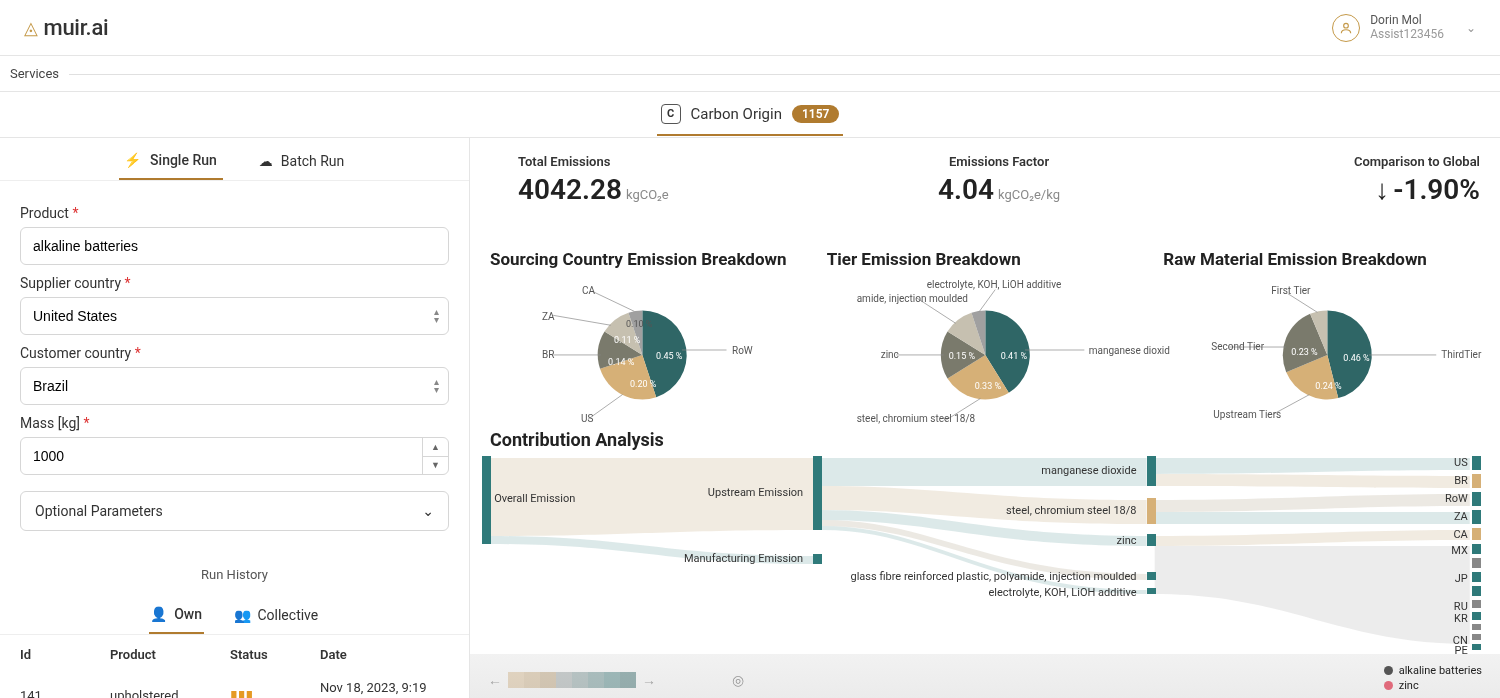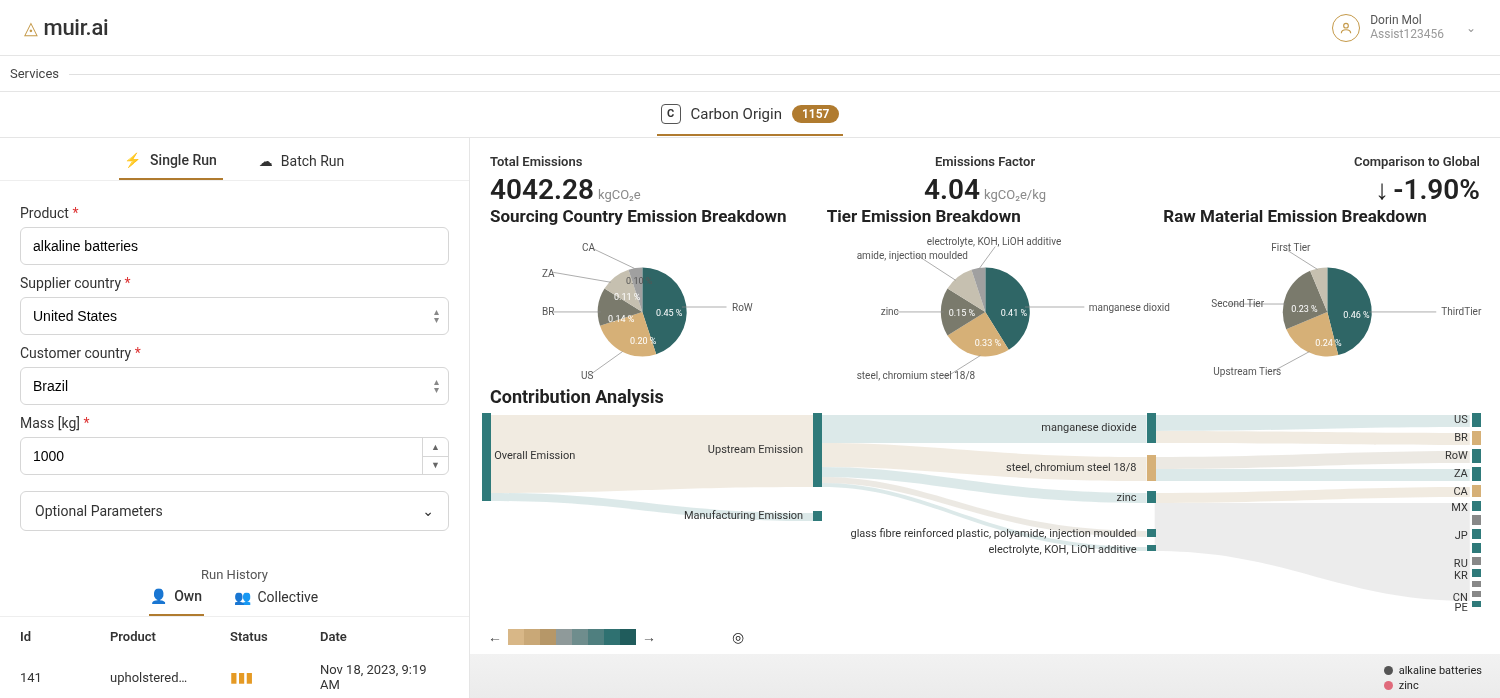--- a/index.html
+++ b/index.html
@@ -30,38 +30,38 @@
   .field-label{ font-size:14px; color:#333; margin:10px 0 6px;}
   .req{ color:#d33;}
   .field-input, .field-select{ width:100%; height:38px; border:1px solid #d6d6d6; border-radius:6px; padding:0 12px; font-size:14px; background:#fff;}
   .select-wrap{ position:relative;}
   .select-updown{ position:absolute; right:10px; top:50%; transform:translateY(-50%); color:#888; font-size:10px; line-height:8px; text-align:center;}
   .stepper{ position:relative;}
   .stepper-btns{ position:absolute; right:1px; top:1px; bottom:1px; width:26px; border-left:1px solid #d6d6d6; display:flex; flex-direction:column;}
   .stepper-btns div{ flex:1; display:flex; align-items:center; justify-content:center; font-size:9px; color:#666; cursor:pointer;}
   .stepper-btns div:first-child{ border-bottom:1px solid #d6d6d6;}
   .optional{ margin-top:16px; height:40px; border:1px solid #d6d6d6; border-radius:6px; display:flex; align-items:center; justify-content:space-between; padding:0 14px; font-size:14px; color:#333; cursor:pointer;}
-  .history-title{ text-align:center; font-size:13px; color:#555; margin:22px 0 0;}
+  .history-title{ text-align:center; font-size:13px; color:#555; margin:22px 0 18px;}
   .history-tabs{ display:flex; justify-content:center; gap:28px; border-bottom:1px solid #eee;}
   .history-tab{ display:flex; align-items:center; gap:6px; padding:6px 2px 10px; font-size:14px; color:#333; cursor:pointer;}
   .history-tab.active{ border-bottom:2px solid #b07b2f; font-weight:500;}
   .grid-head{ display:grid; grid-template-columns: 90px 120px 90px 1fr; padding:12px 20px 8px; font-size:13px; font-weight:600; color:#333;}
   .grid-row{ display:grid; grid-template-columns: 90px 120px 90px 1fr; padding:10px 20px; font-size:13px; color:#333; align-items:center;}
   .status-icon{ color:#e59a24; font-size:14px;}
   .main{ flex:1; position:relative; background:#fff; overflow:hidden;}
   .banner{ position:absolute; left:50%; top:12px; transform:translateX(-50%); background:#b07b2f; color:#fff; padding:8px 16px; border-radius:6px; font-size:13px; z-index:5;}
   .metrics{ display:flex; padding:16px 20px 0; gap:30px; align-items:flex-start;}
-  .metric{ flex:1; }
+  .metric{ flex:1;margin-left:28px; }
   .metric.right{ text-align:right;}
   .mlabel{ font-size:13px; color:#333; font-weight:600; margin-bottom:4px;}
   .mvalue{ font-size:28px; font-weight:600; color:#222; display:flex; align-items:baseline; gap:4px;}
   .metric.right .mvalue{ justify-content:flex-end;}
   .munit{ font-size:13px; color:#8a8a8a; font-weight:400;}
   .section-titles{ display:flex; padding:0 20px; gap:20px;}
-  .section-titles > div{ flex:1; font-size:17px; font-weight:700; color:#222;}
+  .section-titles > div{ flex:1; font-size:17px; font-weight:700; color:#222;margin-top:43px;}
   .pies{ display:flex; padding:6px 4px 0; gap:6px;}
   .pie-col{ flex:1; position:relative; height:150px;}
   .pie-label{ position:absolute; font-size:10px; color:#555; white-space:nowrap;}
   .pie-center-text{ position:absolute; font-size:9px; color:#fff; white-space:nowrap;}
   .contrib-title{ font-size:18px; font-weight:700; padding:4px 20px 6px;}
   .sankey{ position:relative; height:210px; margin:0 10px;}
   .snode{ position:absolute; background:#2f7a7a; }
   .snode.tan{ background:#d6b077; }
   .slabel{ position:absolute; font-size:11px; color:#333; white-space:nowrap;}
   .slabel.r{ text-align:right;}

